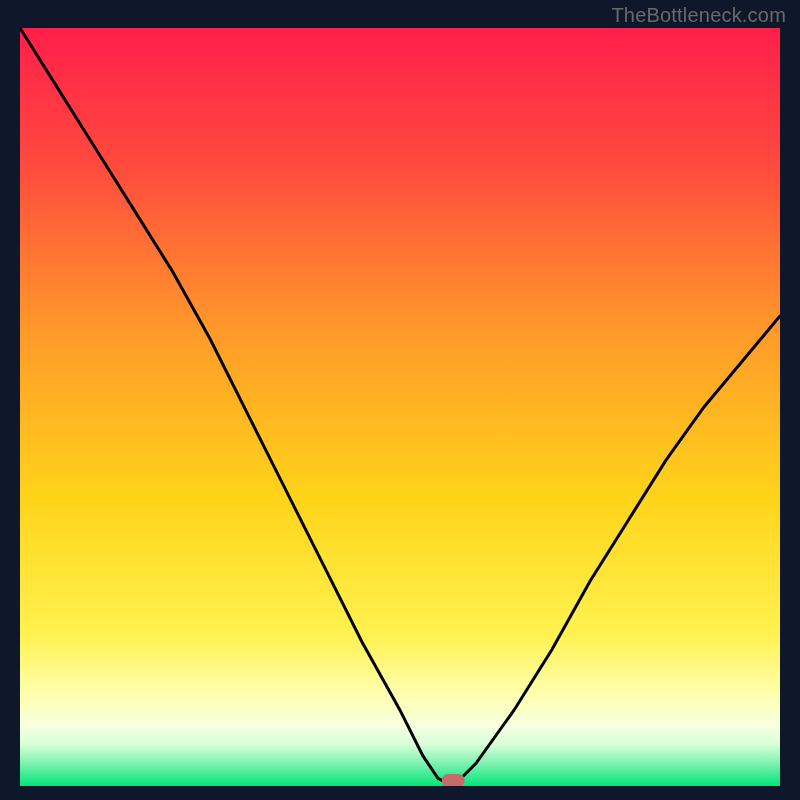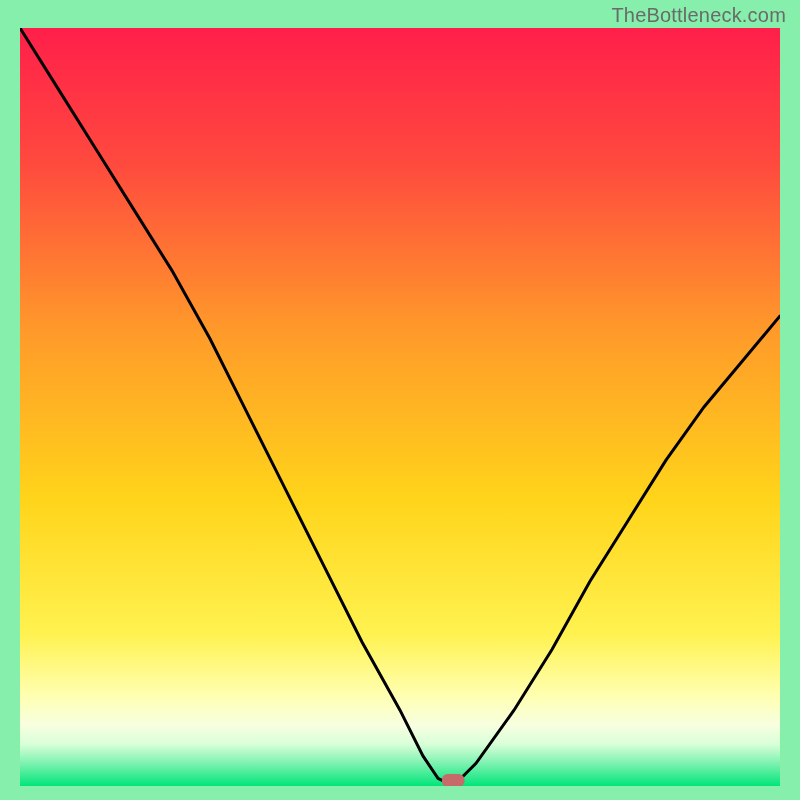--- a/index.html
+++ b/index.html
@@ -8,21 +8,21 @@
     width: 800px;
     height: 800px;
     background: #000;
     overflow: hidden;
     font-family: Arial, Helvetica, sans-serif;
   }
   .frame {
     position: relative;
     width: 800px;
     height: 800px;
-    background: #86efac;
+    background: #0f172a;
   }
   .watermark {
     position: absolute;
     top: 4px;
     right: 14px;
     color: #6a6a6a;
     font-size: 20px;
     font-weight: 500;
     letter-spacing: 0.2px;
     z-index: 5;

